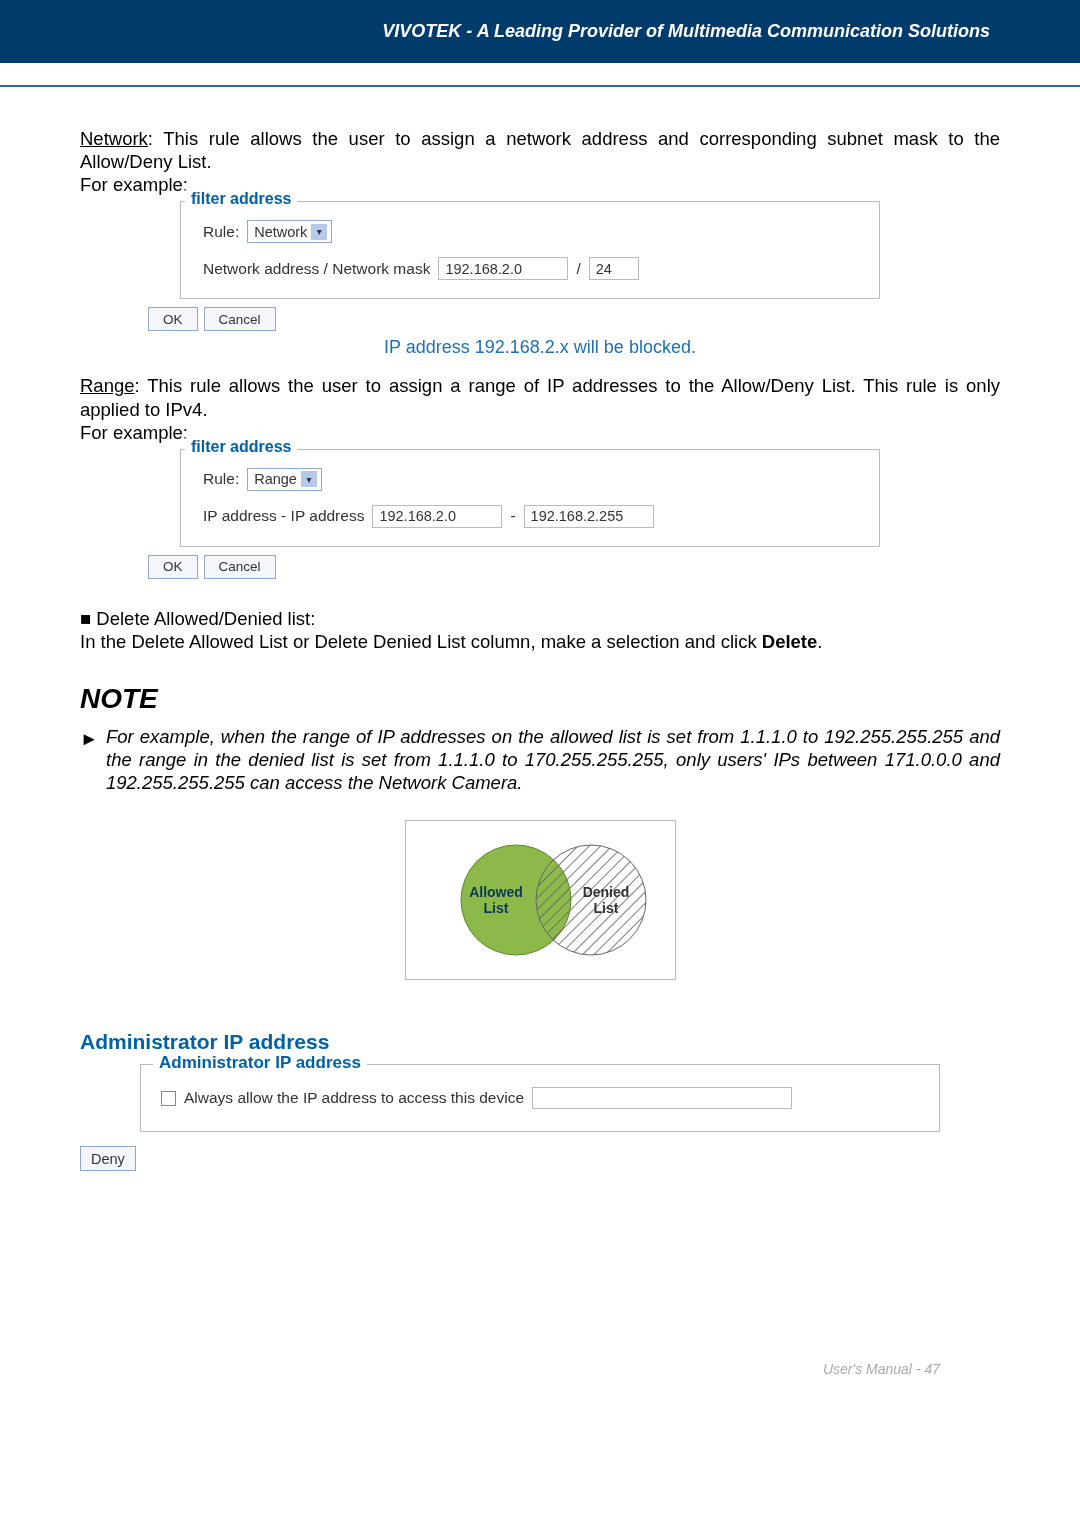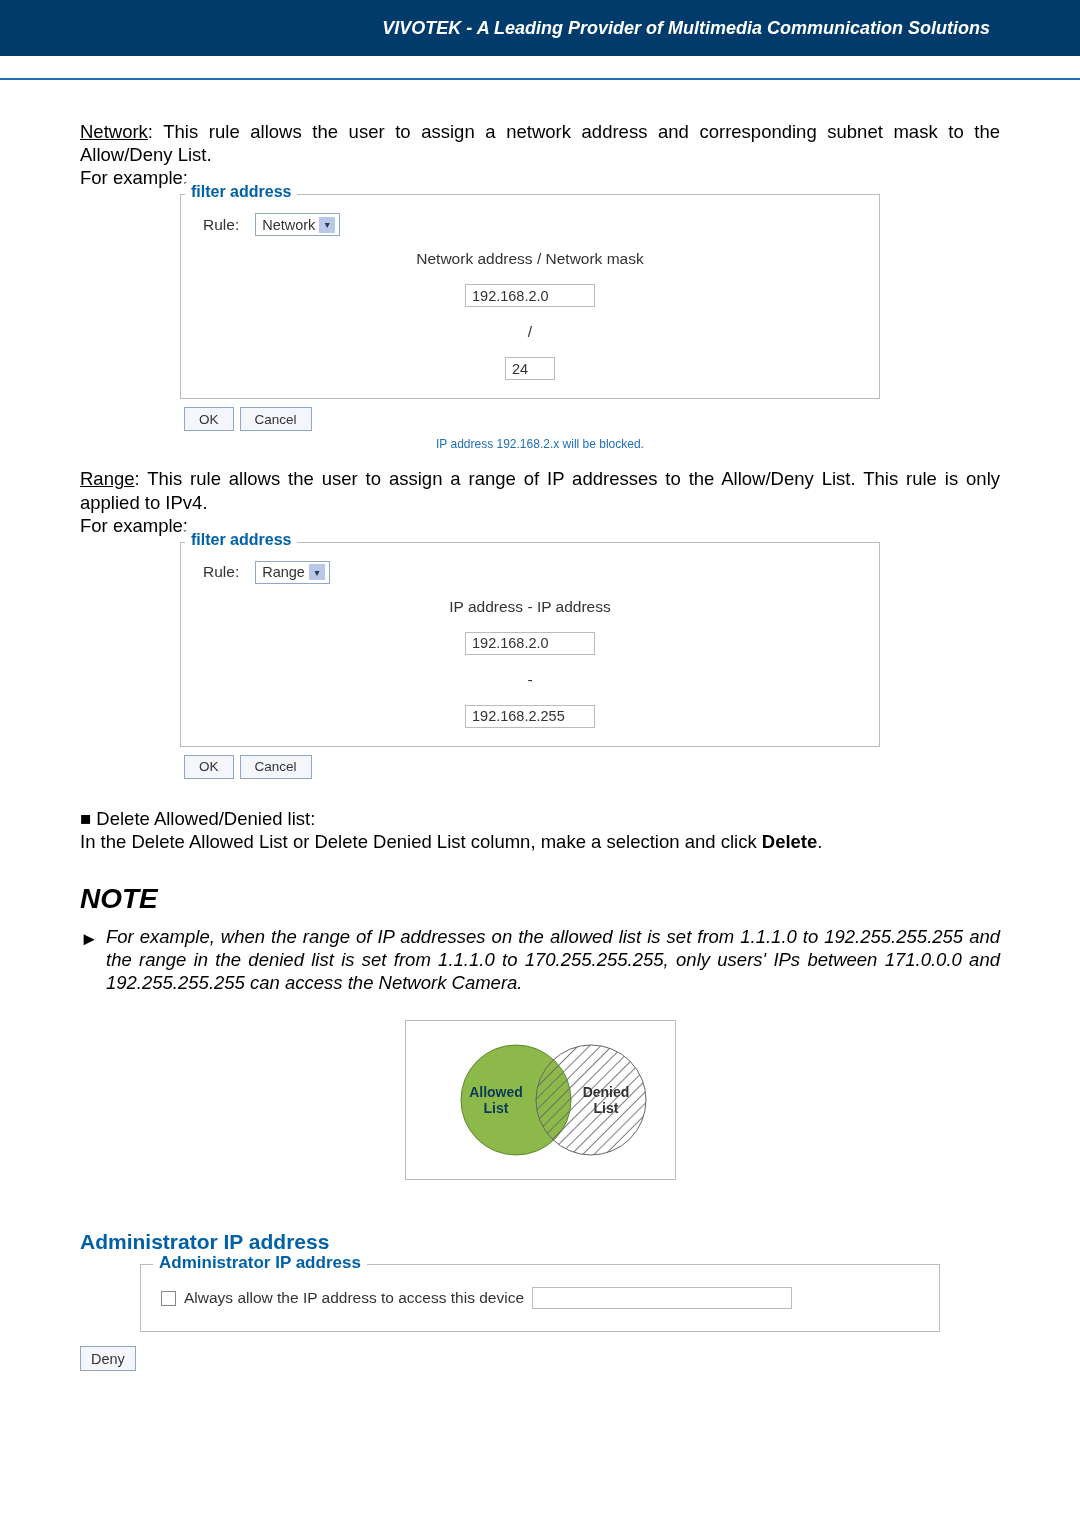--- a/index.html
+++ b/index.html
@@ -1,33 +1,33 @@
 <!DOCTYPE html>
 <html><head>
 <meta charset="utf-8">
 <style>
   * { box-sizing: border-box; margin: 0; padding: 0; }
   body { background: #fff; width: 1080px; font-family: Arial, Helvetica, sans-serif; color: #000; }
-  .header-bar { height: 56px; background: #003b6b; display:flex; align-items:center; justify-content:flex-end; padding-right:90px; }
+  .header-bar { height: 63px; background: #003b6b; display:flex; align-items:center; justify-content:flex-end; padding-right:90px; }
   .header-bar span { color: #fff; font-style: italic; font-weight: bold; font-size: 18px; }
   .rule-line { height: 2px; background: #1e6fb8; margin-top: 22px; }
   .page { padding: 40px 80px 30px 80px; }
   .para { font-size: 18.5px; line-height: 1.25; text-align: justify; }
   .u { text-decoration: underline; }
   .b { font-weight: bold; }
   .fieldset { border: 1px solid #bbb; position: relative; margin-left: 100px; width: 700px; padding: 18px 22px 18px 22px; margin-top: 5px; margin-bottom:8px; }
   .legend { position:absolute; top:-12px; left:4px; background:#fff; padding:0 6px; color:#0060a8; font-weight:bold; font-size:16px; }
-  .row { display:flex; align-items:center; gap:16px; font-size:15.5px; color:#333; margin-bottom:14px; }
-  .row:last-child { margin-bottom:0;flex-direction:column; }
+  .row { display:flex; align-items:center; gap:8px; font-size:15.5px; color:#333; margin-bottom:14px; }
+  .row:last-child { margin-bottom:0; }
   .select { border:1px solid #8fa8c8; height:23px; background:#fff; display:inline-flex; align-items:center; padding:0 4px 0 6px; font-size:14.5px; color:#333; }
   .select .chev { width:16px; height:16px; background:#b7c8ea; margin-left:4px; display:flex; align-items:center; justify-content:center; font-size:10px; color:#334; }
   .txtbox { border:1px solid #bbb; height:23px; background:#fff; padding:0 6px; font-size:14.5px; color:#333; display:inline-flex; align-items:center; }
-  .btnrow { display:flex; gap:6px; margin-left: 104px; margin-bottom: 4px; }
+  .btnrow { display:flex; gap:6px; margin-left: 68px; margin-bottom: 4px; }
   .btn { border:1px solid #8fa8c8; background:#f4f6fb; height:24px; padding:0 14px; font-size:13.5px; color:#333; display:inline-flex; align-items:center; justify-content:center; }
-  .caption { text-align:center; color:#1e6fb8; font-size:12px; margin: 6px 0 16px 0;}
+  .caption { text-align:center; color:#1e6fb8; font-size:18px; margin: 6px 0 16px 0;}
   .note-heading { font-weight:bold; font-style:italic; font-size:28px; margin-top:30px; margin-bottom:10px;}
   .note-body { font-style:italic; font-size:18.5px; line-height:1.25; text-align:justify; padding-left: 26px; position:relative; }
   .note-body::before { content:"►"; position:absolute; left:0; top:2px; font-style:normal; }
   .venn-box { width:271px; height:160px; border:1px solid #bbb; margin:26px auto 0 auto; display:flex; align-items:center; justify-content:center; position:relative; }
   .section-h { color:#0060a8; font-weight:bold; font-size:21px; margin-top:50px; }
   .admin-fs { border:1px solid #bbb; position:relative; margin-left:60px; width:800px; padding:22px 20px; margin-top:10px; }
   .admin-fs .legend2 { position:absolute; top:-12px; left:12px; background:#fff; padding:0 6px; color:#0060a8; font-weight:bold; font-size:17px; }
   .chk { width:15px; height:15px; border:1px solid #888; display:inline-block; vertical-align:middle; margin-right:8px;}
   .save-btn { border:1px solid #8fa8c8; background:#f4f6fb; height:25px; padding:0 10px; font-size:14.5px; color:#333; display:inline-flex; align-items:center; margin-top:14px; }
   .footer { color:#aaa; font-size:14px; font-style:italic; text-align:right; padding:10px 60px 0 0; margin-top:180px;}

